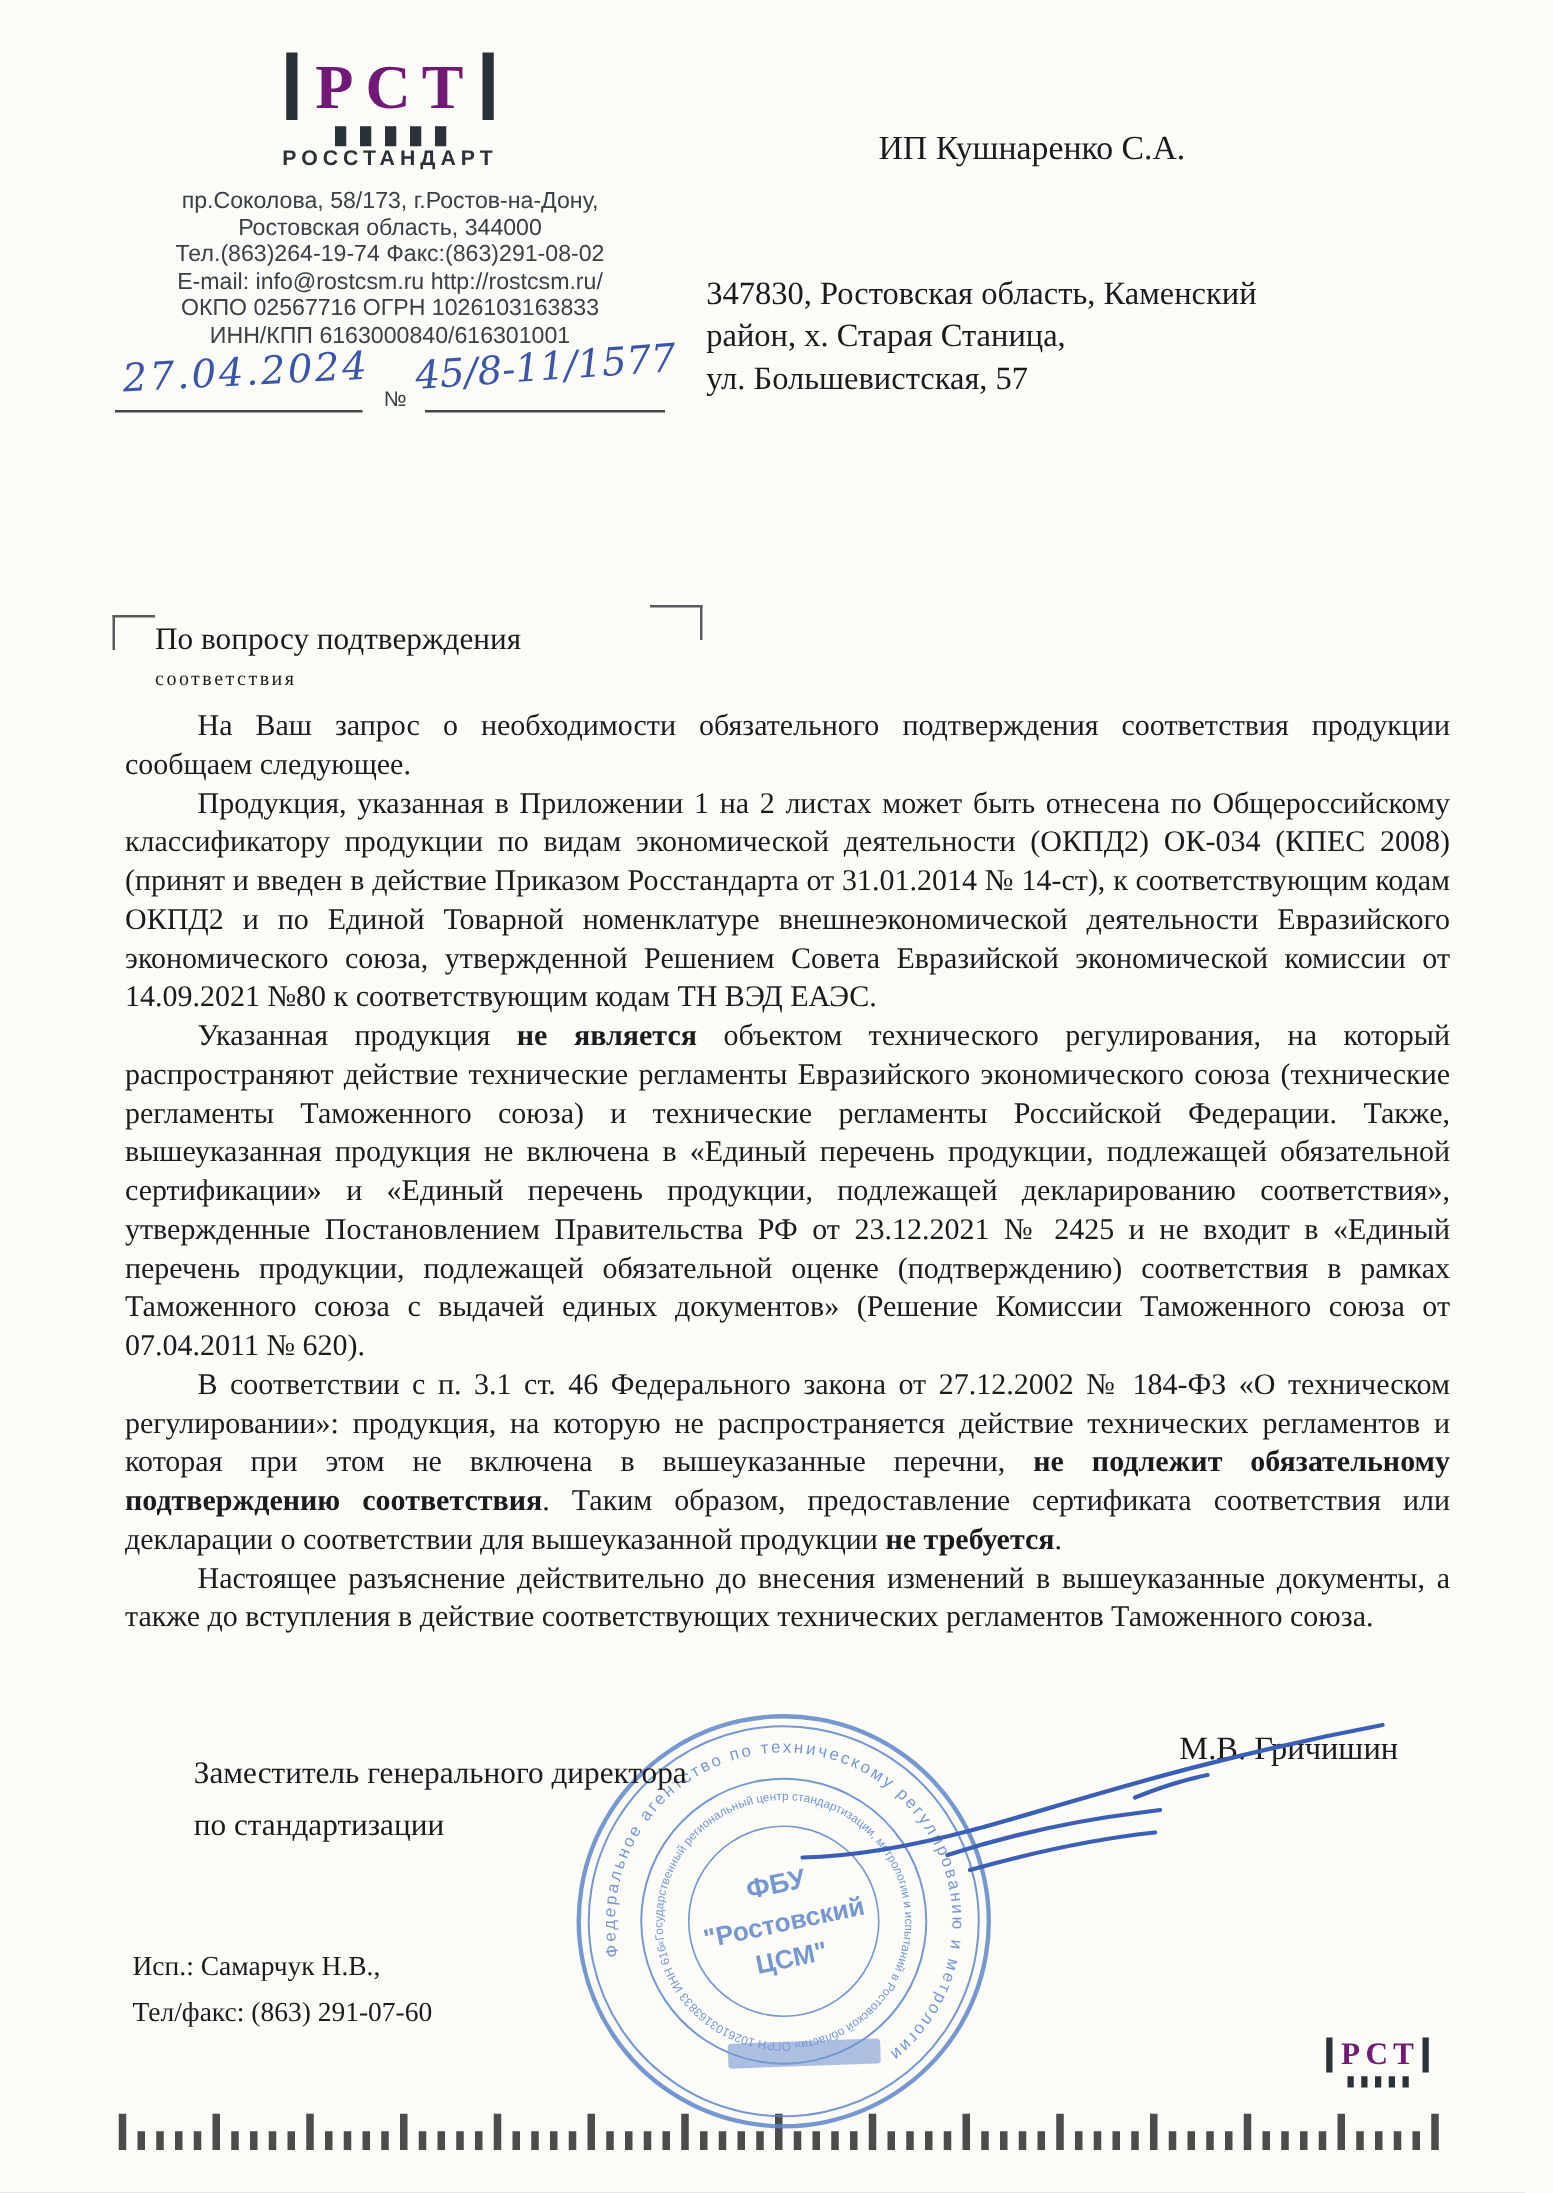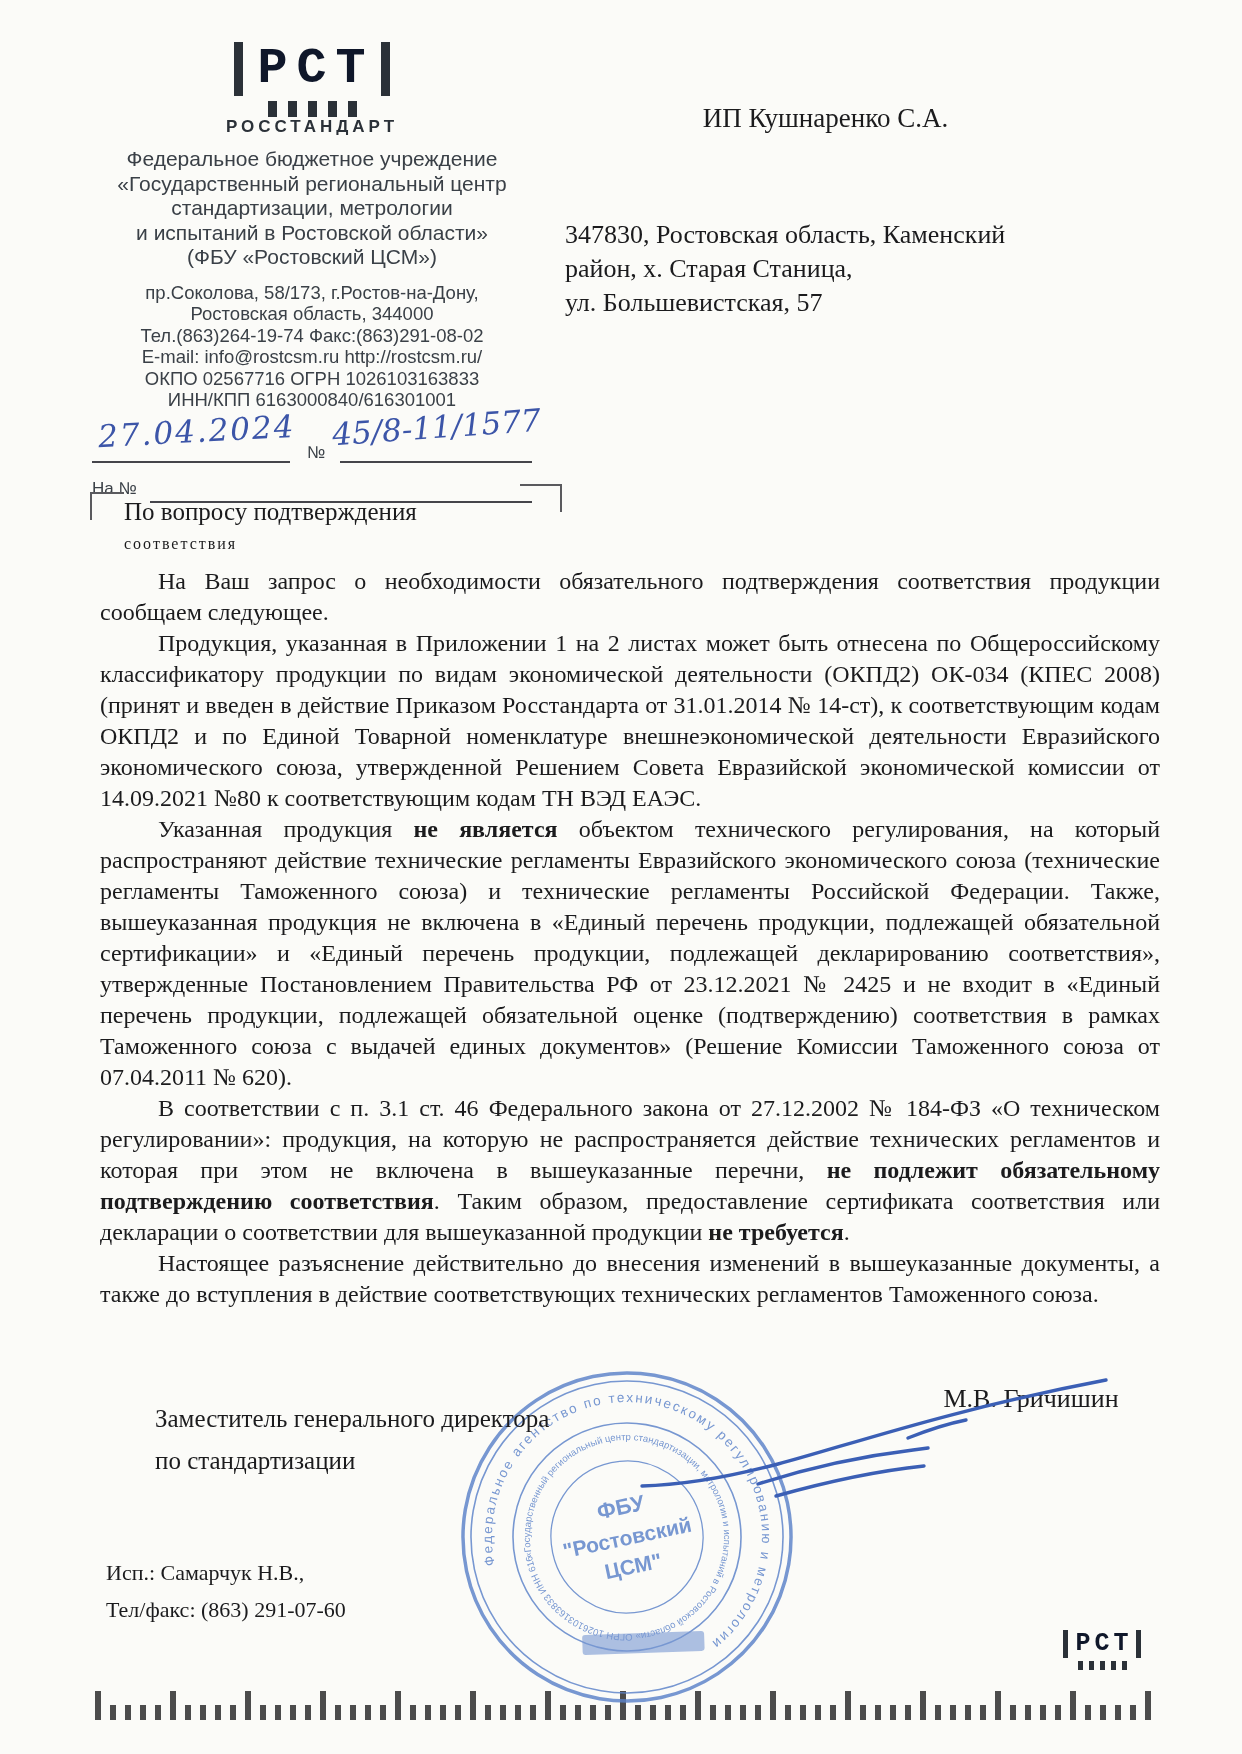--- a/index.html
+++ b/index.html
@@ -4,22 +4,22 @@
 <style>
   html,body{margin:0;padding:0;background:#d8d8d4;}
   .page{position:relative;width:1242px;height:1754px;margin:0 auto;background:#fbfbf8;
         font-family:"Liberation Serif",serif;color:#1b1b1d;overflow:hidden;}
 
   
   .lh{position:absolute;left:92px;top:42px;width:440px;text-align:center;
       font-family:"Liberation Sans",sans-serif;color:#3a4047;}
   .logo-top{display:flex;align-items:center;justify-content:center;}
   .lbar{width:9px;height:54px;background:#2b3138;}
-  .logo-letters{font-family:Liberation Mono, monospace;font-size:50px;font-weight:bold;
-      letter-spacing:9px;color:#0f172a;margin:0 6px 0 14px;line-height:54px;}
+  .logo-letters{font-family:Liberation Serif, serif;font-size:50px;font-weight:bold;
+      letter-spacing:9px;color:#701a75;margin:0 6px 0 14px;line-height:54px;}
   .logo-bottom{display:flex;justify-content:center;gap:11px;margin-top:5px;}
   .sbar{width:9px;height:16px;background:#2b3138;}
   .brand{font-size:17px;font-weight:bold;letter-spacing:4px;color:#2b3138;}
   .org{margin-top:10px;font-size:21px;line-height:24.5px;}
   .contacts{margin-top:12px;font-size:18.5px;line-height:21.5px;}
 
   .date-row{position:relative;height:54px;margin-top:10px;text-align:left;}
   .hw{font-family:"DejaVu Serif",serif;font-style:italic;color:#3c55a8;white-space:nowrap;}
   .hw-date{position:absolute;left:6px;top:-8px;font-size:31px;transform:rotate(-3deg);letter-spacing:2px;}
   .dline{position:absolute;left:0;top:40px;width:198px;border-top:2px solid #45454b;}
@@ -85,45 +85,34 @@
       </div>
       <div class="logo-bottom">
         <span class="sbar"></span>
           <span class="sbar"></span>
           <span class="sbar"></span>
           <span class="sbar"></span>
           <span class="sbar"></span>
       </div>
     </div>
     <div class="brand">РОССТАНДАРТ</div>
-    <div class="org">
-      <div>Федеральное бюджетное учреждение</div>
-      <div>«Государственный региональный центр</div>
-      <div>стандартизации, метрологии</div>
-      <div>и испытаний в Ростовской области»</div>
-      <div>(ФБУ «Ростовский ЦСМ»)</div>
-    </div>
     <div class="contacts">
       <div>пр.Соколова, 58/173, г.Ростов-на-Дону,</div>
       <div>Ростовская область, 344000</div>
       <div>Тел.(863)264-19-74 Факс:(863)291-08-02</div>
       <div>E-mail: info@rostcsm.ru   http://rostcsm.ru/</div>
       <div>ОКПО 02567716  ОГРН 1026103163833</div>
       <div>ИНН/КПП 6163000840/616301001</div>
     </div>
     <div class="date-row">
       <span class="hw hw-date">27.04.2024</span>
       <span class="dline"></span>
       <span class="num-label">№</span>
       <span class="nline"></span>
       <span class="hw hw-num">45/8-11/1577</span>
-    </div>
-    <div class="ref-row">
-      <span class="ref-label">На №</span>
-      <span class="rline"></span>
     </div>
   </div>
 
   <div class="rcpt-name">
     <div>ИП Кушнаренко С.А.</div>
   </div>
   <div class="rcpt-addr">
     <div>347830, Ростовская область, Каменский</div>
     <div>район, х. Старая Станица,</div>
     <div>ул. Большевистская, 57</div>

